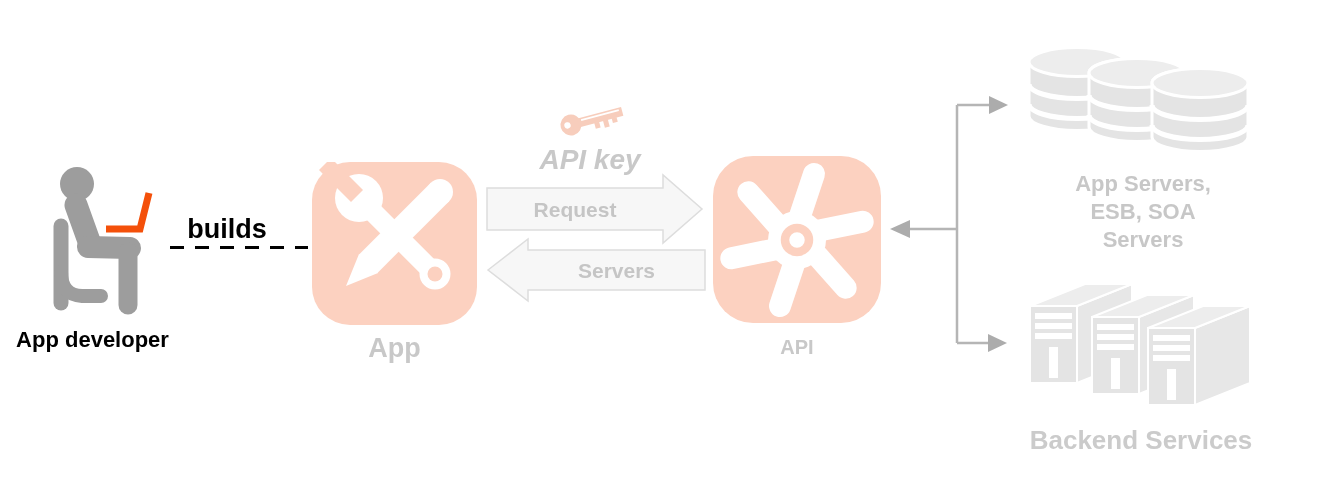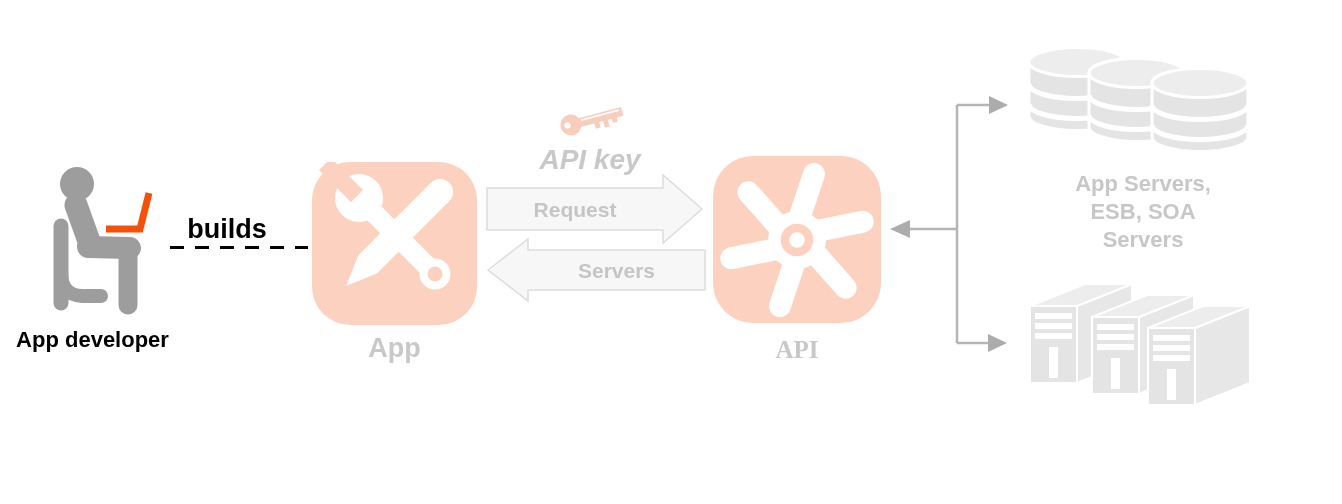--- a/index.html
+++ b/index.html
@@ -7,21 +7,21 @@
   .stage{position:relative;width:1342px;height:504px;background:#fff;overflow:hidden;}
   .abs{position:absolute;}
   .lbl{font-weight:bold;text-align:center;white-space:nowrap;}
   .black-lbl{color:var(--text_black,#000);}
   .gray-lbl{color:var(--label_gray,#C8C8C8);}
   .dev-label{left:0;top:327;width:185px;font-size:22px;}
   .builds-label{left:172px;top:214px;width:110px;font-size:27px;}
   .app-box{left:312px;top:162px;width:165px;height:163px;border-radius:38px;background:var(--accent_salmon,#FCD1C0);}
   .app-label{left:312px;top:333px;width:165px;font-size:27px;}
   .api-box{left:713px;top:156px;width:168px;height:167px;border-radius:40px;background:var(--accent_salmon,#FCD1C0);}
-  .api-label{left:713px;top:336px;width:168px;font-size:25px;font-family:Liberation Serif, serif;}
+  .api-label{left:713px;top:336px;width:168px;font-size:20px;}
   .key-label{left:515px;top:144px;width:150px;font-size:28px;font-style:italic;}
   .req-label{left:487px;top:198px;width:176px;font-size:21px;color:var(--arrow_text_gray,#C5C5C5);}
   .resp-label{left:528px;top:259px;width:177px;font-size:21px;color:var(--arrow_text_gray,#C5C5C5);}
   .esb-label{left:1047px;top:170px;width:192px;font-size:22px;line-height:28px;color:var(--esb_text_gray,#C7C7C7);}
   .backend-label{left:1016px;top:425px;width:250px;font-size:26px;color:var(--backend_text_gray,#CBCBCB);}
   .dev-label{left:0;top:327px;text-align:center;}
   
   .fig-fill{fill:var(--figure_gray,#9D9D9D);}
   .fig-stroke{stroke:var(--figure_gray,#9D9D9D);fill:none;}
   .laptop-stroke{stroke:var(--laptop_orange,#F4500A);fill:none;}
@@ -179,14 +179,15 @@
     <g transform="translate(132,48)">
       <polygon class="shape-side" stroke-width="2" points="47,0 102,-22 102,55 47,77"></polygon>
       <polygon class="shape-gray-light" stroke-width="2" points="0,0 55,-22 102,-22 47,0"></polygon>
       <rect class="shape-gray" stroke-width="2" x="0" y="0" width="47" height="77"></rect>
       <rect class="white-fill" x="5" y="7" width="37" height="6"></rect>
       <rect class="white-fill" x="5" y="17" width="37" height="6"></rect>
       <rect class="white-fill" x="5" y="27" width="37" height="6"></rect>
       <rect class="white-fill" x="19" y="41" width="9" height="31"></rect>
     </g>
   </svg>
+  <div class="abs lbl backend-label">Backend Services</div>
 
 </div>
 
 </body></html>

